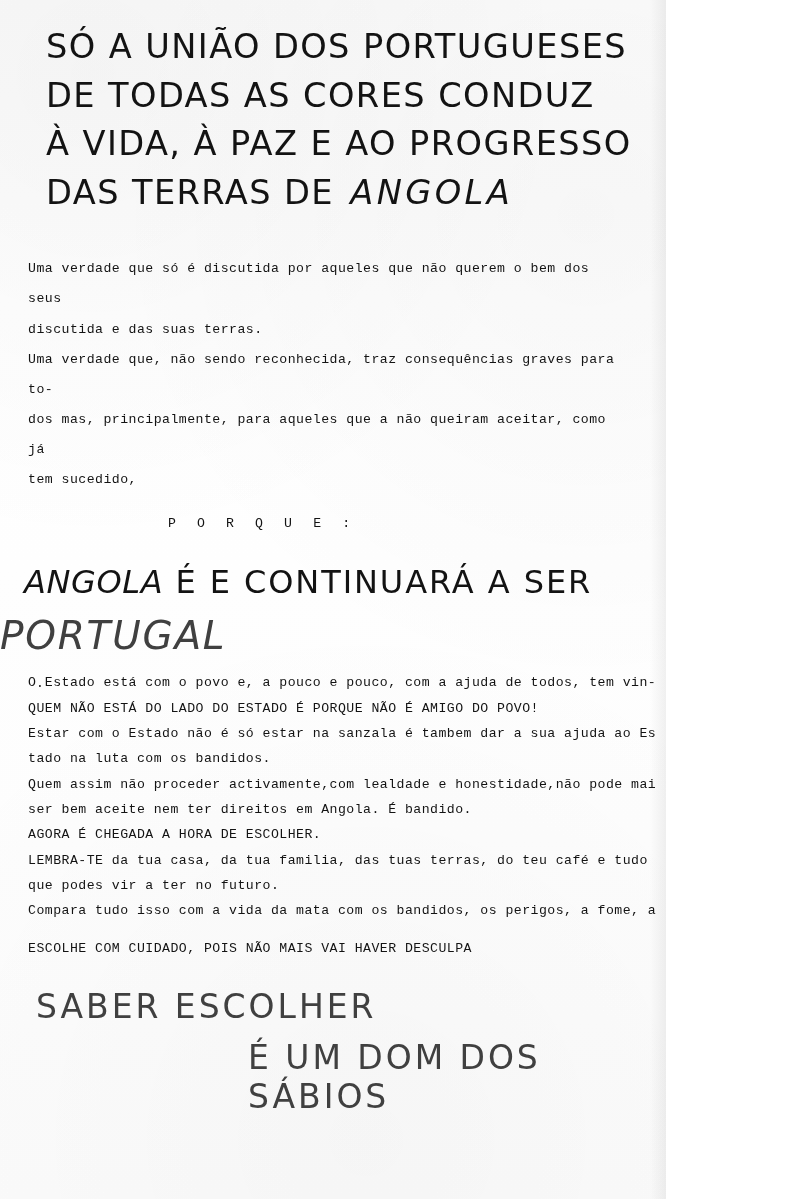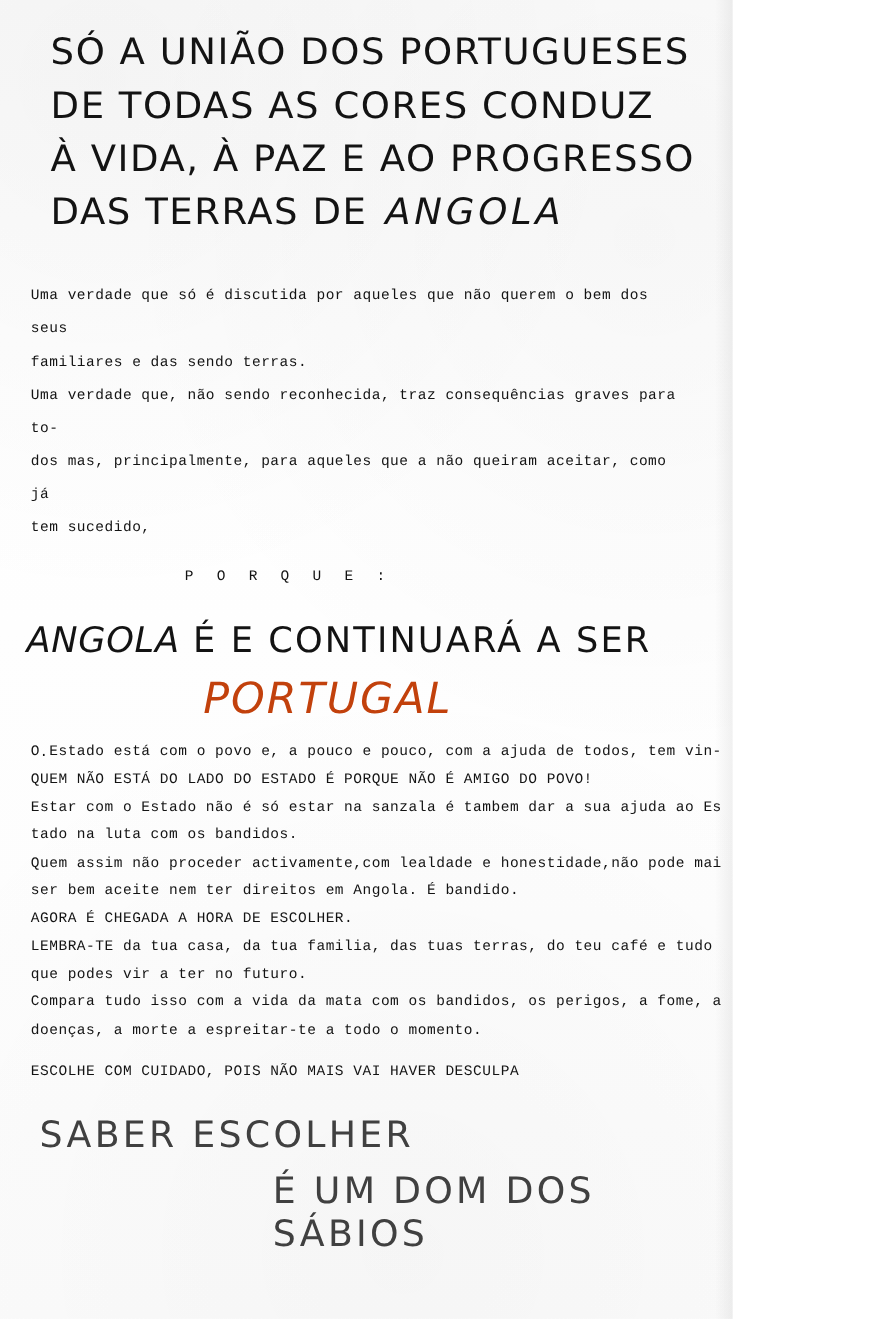--- a/index.html
+++ b/index.html
@@ -109,23 +109,23 @@
   }
   .slogan1 .word-ital {
     font-style: italic;
     letter-spacing: 0.02em;
   }
   .slogan2 {
     font-family: "DejaVu Sans", sans-serif;
     font-style: italic;
     font-size: 39px;
     letter-spacing: 0.045em;
-    text-align: center;
+    text-align: left;
     padding: 12px 70px 0 0;
-    color: #c2410c;
+    color: #404040;
   }
 
   
   .subhead {
     font-family: "Liberation Mono", monospace;
     font-size: 13.4px;
     letter-spacing: 0.06em;
     text-align: center;
     padding: 32px 30px 0 30px;
   }
@@ -179,21 +179,21 @@
       <div class="hdr-line">SÓ A UNIÃO DOS PORTUGUESES</div>
       <div class="hdr-line">DE TODAS AS CORES CONDUZ</div>
       <div class="hdr-line">À VIDA, À PAZ E AO PROGRESSO</div>
       <div class="hdr-line">
         <span>DAS TERRAS DE</span><span class="ital">ANGOLA</span>
       </div>
     </div>
 
     <div class="typed body-top">
       <p>Uma verdade que só é discutida por aqueles que não querem o bem dos seus</p>
-      <p>familiares e das sendo terras.</p>
+      <p>discutida e das suas terras.</p>
       <p>Uma verdade que, não sendo reconhecida, traz consequências graves para to-</p>
       <p>dos mas, principalmente, para aqueles que a não queiram aceitar, como já</p>
       <p>tem sucedido,</p>
       <p class="porque">P O R Q U E :</p>
     </div>
 
     <div class="slogan1">
       <span class="word-ital">ANGOLA</span>
       <span>É E CONTINUARÁ A SER</span>
     </div>
@@ -205,21 +205,20 @@
       <p>O Estado está com o povo  e, a pouco e pouco, com a ajuda de todos, tem vin-</p>
       <p>QUEM NÃO ESTÁ DO LADO DO ESTADO É PORQUE NÃO É AMIGO DO POVO!</p>
       <p>Estar com o Estado não é só estar na sanzala é tambem dar a sua ajuda ao Es</p>
       <p>tado na luta com os bandidos.</p>
       <p>Quem assim não proceder activamente,com lealdade e honestidade,não pode mai</p>
       <p>ser bem aceite nem ter direitos em Angola. É bandido.</p>
       <p>AGORA É CHEGADA A HORA DE ESCOLHER.</p>
       <p>LEMBRA-TE da tua casa, da tua familia, das tuas terras, do teu café e tudo</p>
       <p>que podes vir a ter no futuro.</p>
       <p>Compara tudo isso com a vida da mata com os bandidos, os perigos, a fome, a</p>
-      <p>doenças, a morte a espreitar-te a todo o momento.</p>
       <p class="spaced">ESCOLHE COM CUIDADO, POIS NÃO MAIS VAI HAVER DESCULPA</p>
     </div>
 
     <div class="foot foot-l1">SABER  ESCOLHER</div>
     <div class="foot foot-l2">É UM DOM DOS SÁBIOS</div>
 
   </div>
 </div>
 
 </body></html>

